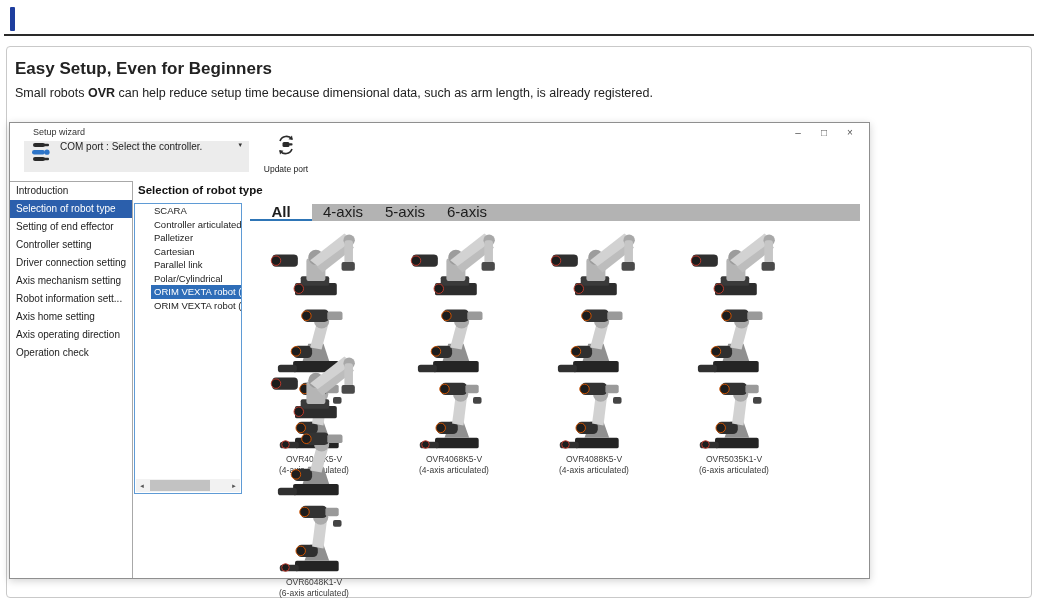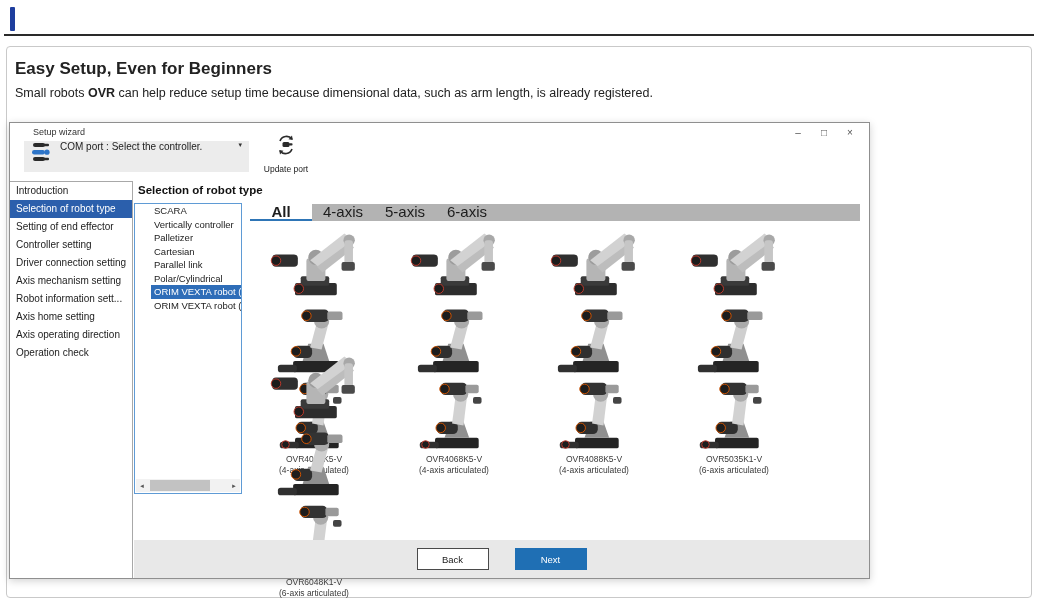--- a/index.html
+++ b/index.html
@@ -142,21 +142,21 @@
           <div class="step">Operation check</div>
         </div>
 
       <div class="panel-heading">Selection of robot type</div>
 
       <div class="listbox">
         <div>
 
             <div class="list-item">SCARA</div>
 
-            <div class="list-item">Vertically controller</div>
+            <div class="list-item">Controller articulated</div>
 
             <div class="list-item">Palletizer</div>
 
             <div class="list-item">Cartesian</div>
 
             <div class="list-item">Parallel link</div>
 
             <div class="list-item">Polar/Cylindrical</div>
 
             <div class="list-item selected">ORIM VEXTA robot (Vertical)</div>
@@ -402,20 +402,16 @@
               <rect x="36" y="5" width="28" height="13" rx="5" fill="#333"></rect>
               <circle cx="40" cy="11.5" r="5" fill="#1d1d1d" stroke="#d35400" stroke-width="1"></circle>
               <rect x="62" y="7" width="14" height="9" rx="2" fill="#9a9a9a"></rect>
               <rect x="70" y="20" width="9" height="7" rx="2" fill="#444"></rect>
             </svg>
             <div class="robot-name">OVR6048K1-V</div>
             <div class="robot-type">(6-axis articulated)</div>
           </div>
         </div>
 
-      <div class="wiz-footer">
-        <button class="btn-back">Back</button>
-        <button class="btn-next">Next</button>
-      </div>
 
     </div>
   </div>
 </div>
 
 </body></html>

